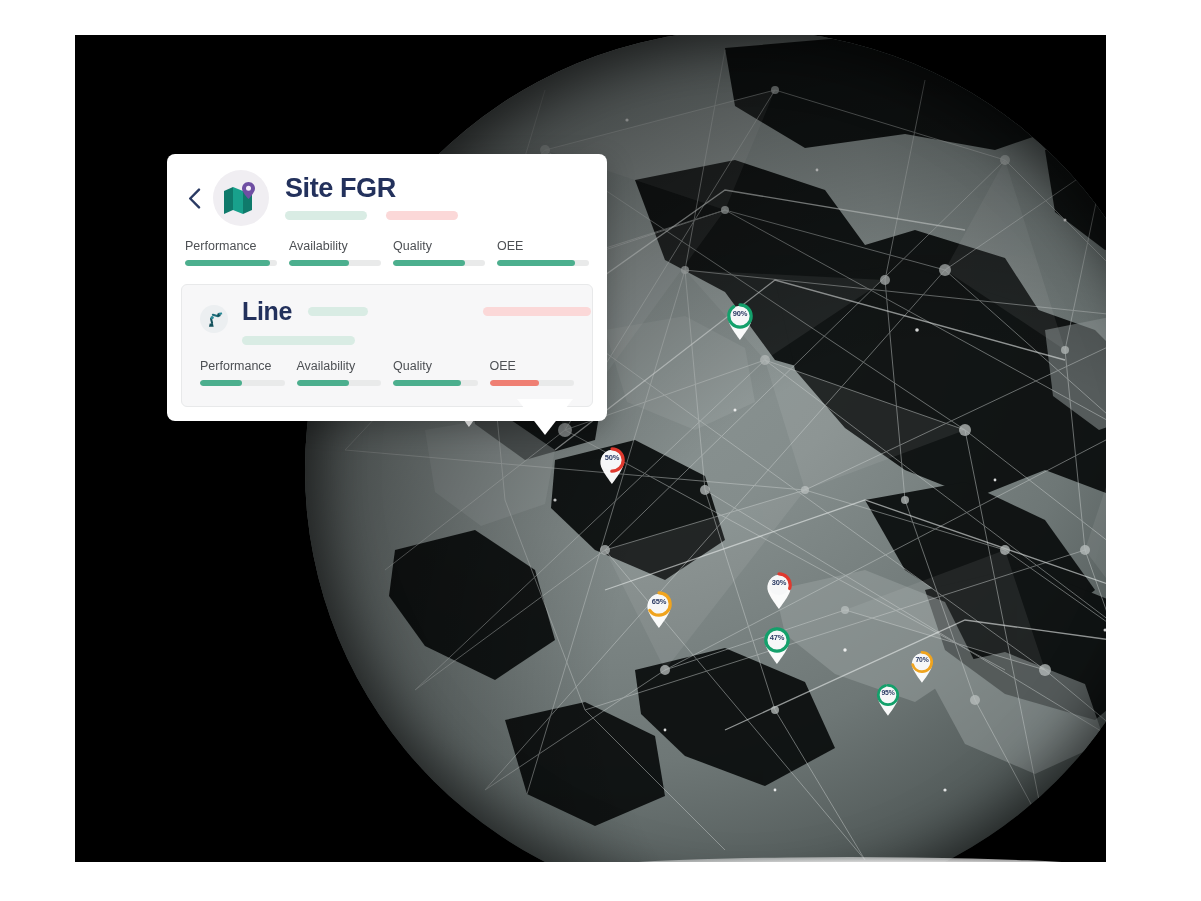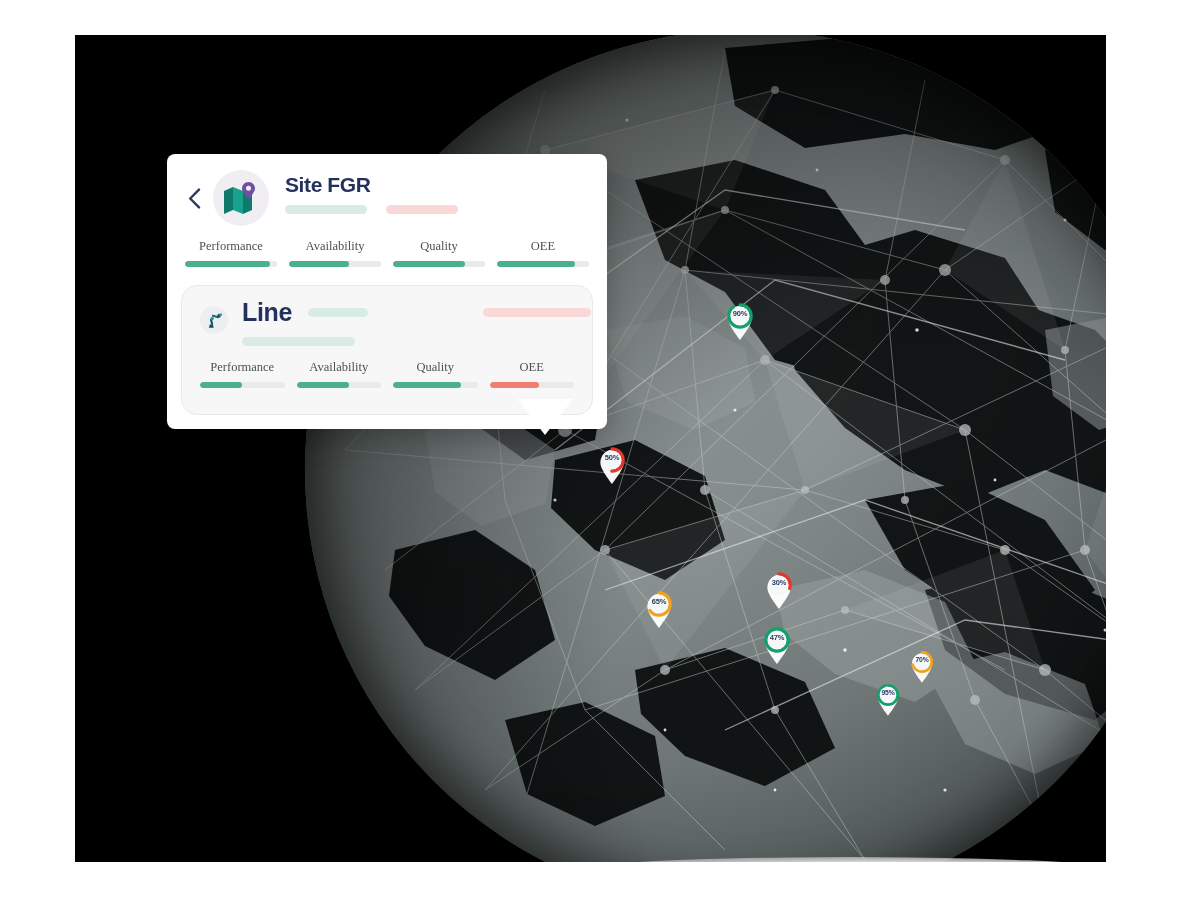--- a/index.html
+++ b/index.html
@@ -144,21 +144,21 @@
     flex: 0 0 auto;
     margin-left: 8px;
     margin-top: -4px;
   }
   .head-text {
     margin-left: 16px;
     flex: 1 1 auto;
     padding-top: 0px;
   }
   .site-title {
-    font-size: 21px;
+    font-size: 27px;
     font-weight: bold;
     color: #23315c;
     letter-spacing: -0.4px;
     line-height: 1.05;
   }
   .ghost-row {
     display: flex;
     align-items: center;
     margin-top: 9px;
     gap: 19px;
@@ -170,22 +170,20 @@
   .ghost-green { background: #d9ece4; }
   .ghost-red { background: #fbd8d8; }
 
   .metrics {
     display: flex;
     padding: 13px 18px 0 18px;
     gap: 12px;
   }
   .metric {
     flex: 1 1 0;
-    text-align: center;
-    font-family: Liberation Serif, serif;
   }
   .metric-label {
     font-size: 12.5px;
     color: #4d5054;
     margin-bottom: 7px;
   }
   .bar-track {
     height: 6px;
     border-radius: 4px;
     background: #e9eaea;
@@ -193,23 +191,23 @@
   }
   .bar-fill {
     height: 100%;
     border-radius: 4px;
   }
 
   
   .line-card {
     margin: 18px 14px 14px 14px;
     border: 1px solid #e8e9ea;
-    border-radius: 16px;
+    border-radius: 6px;
     background: #f7f7f8;
-    padding: 12px 4px 26px 4px;
+    padding: 12px 4px 20px 4px;
   }
   .line-head {
     display: flex;
     align-items: flex-start;
     padding: 2px 14px 0 14px;
   }
   .line-avatar {
     width: 28px;
     height: 28px;
     border-radius: 50%;

